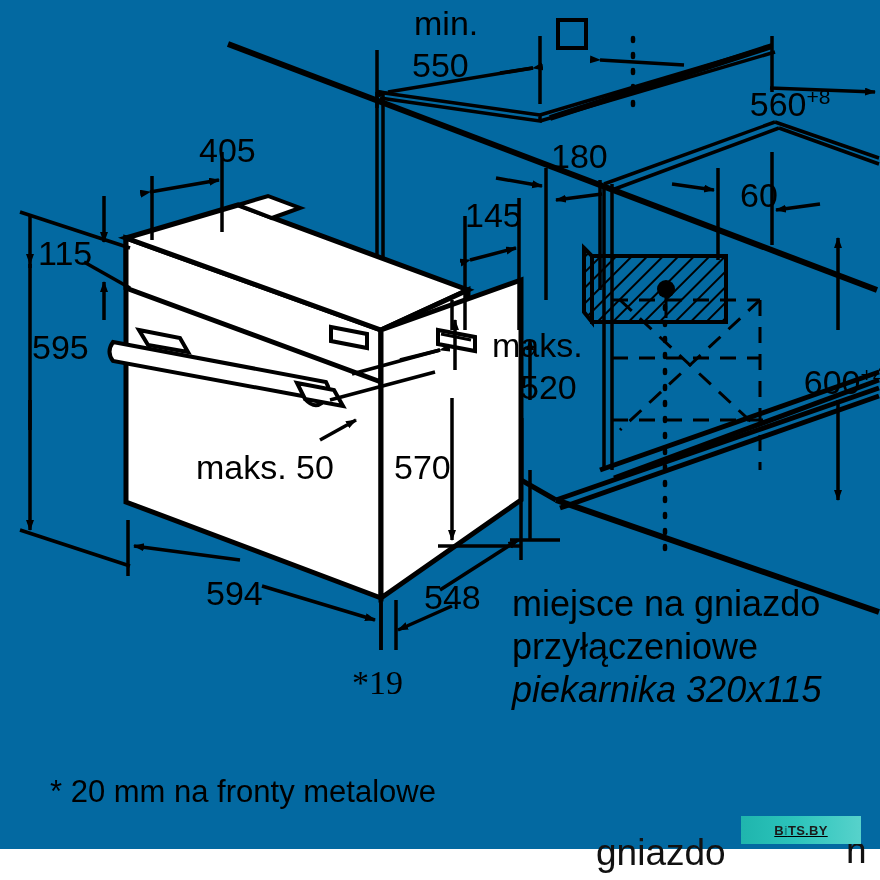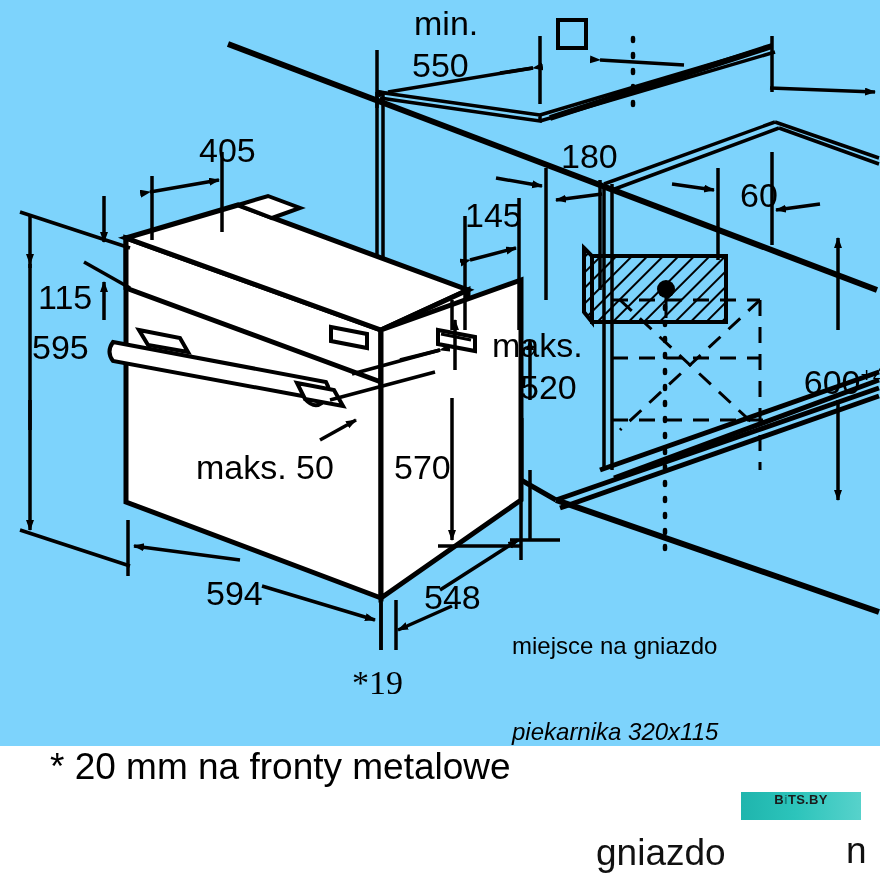--- a/index.html
+++ b/index.html
@@ -1,29 +1,29 @@
 <!DOCTYPE html>
 <html><head>
 <meta charset="utf-8">
 <style>
   html,body{margin:0;padding:0;background:#fff;}
   body{width:880px;height:880px;overflow:hidden;
        font-family:"Liberation Sans", sans-serif;color:#000;}
-  #stage{position:relative;width:880px;height:746px;background:#7dd3fc;}
+  #stage{position:relative;width:880px;height:849px;background:#0369a1;}
   svg#dwg{position:absolute;left:0;top:0;width:880px;height:880px;}
   .lbl{position:absolute;white-space:pre;line-height:1.0;
        font-family:"Liberation Sans", sans-serif;color:#000;}
   .dim{font-size:34px;}
-  .note{font-size:24px;margin-top:48px;}
+  .note{font-size:36px;}
   .sup{font-size:21px;vertical-align:super;}
-  .foot{font-size:37px;}
+  .foot{font-size:31px;margin-top:28px;}
   .wm-row{position:absolute;left:596px;top:832px;font-size:37px;color:#111;}
-  .badge{position:absolute;left:741px;top:792px;width:120px;height:28px;
+  .badge{position:absolute;left:741px;top:816px;width:120px;height:28px;
          background:linear-gradient(90deg,#1fb5ad 0%,#2cc4bb 45%,#57d2cb 100%);
-         display:flex;align-items:flex-start;justify-content:center;}
+         display:flex;align-items:center;justify-content:center;text-decoration:underline;}
   .badge span{font-family:"Liberation Sans", sans-serif;font-weight:bold;
               font-size:13px;letter-spacing:.3px;color:#1b1b1b;}
   .badge .i{color:#13827c;}
 </style>
 </head>
 <body>
 
 <div id="stage">
 
   <svg id="dwg" viewBox="0 0 880 880">
@@ -190,43 +190,47 @@
       <line x1="381" y1="600" x2="381" y2="650"></line>
       <line x1="396" y1="600" x2="396" y2="650"></line>
     </g>
   </svg>
 
   <div class="lbl dim" style="left:414px;top:6px;">min.</div>
   <div class="lbl dim" style="left:412px;top:48px;">550</div>
 
   <div class="lbl" style="left:556px;top:18px;width:24px;height:24px;border:4px solid #000;"></div>
 
+  <div class="lbl dim" style="left:712px;top:52px;">
+    <span>560</span><span class="sup">+8</span>
+  </div>
 
   <div class="lbl dim" style="left:163px;top:133px;margin-left:36px;">405</div>
-  <div class="lbl dim" style="left:551px;top:139px;margin-left:10px;">180</div>
+  <div class="lbl dim" style="left:551px;top:139px;">180</div>
   <div class="lbl dim" style="left:740px;top:178px;">60</div>
   <div class="lbl dim" style="left:465px;top:198px;">145</div>
-  <div class="lbl dim" style="left:38px;top:236px;margin-top:44px;">115</div>
+  <div class="lbl dim" style="left:38px;top:236px;">115</div>
   <div class="lbl dim" style="left:16px;top:330px;margin-left:16px;">595</div>
 
   <div class="lbl dim" style="left:492px;top:328px;">maks.</div>
   <div class="lbl dim" style="left:520px;top:370px;">520</div>
 
   <div class="lbl dim" style="left:766px;top:330px;">
     <span>600</span><span class="sup">+4</span>
   </div>
 
   <div class="lbl dim" style="left:196px;top:450px;text-align:center;">maks. 50</div>
   <div class="lbl dim" style="left:394px;top:450px;">570</div>
 
   <div class="lbl dim" style="left:206px;top:576px;">594</div>
   <div class="lbl dim" style="left:424px;top:580px;">548</div>
   <div class="lbl dim" style="left:352px;top:666px;font-family:Liberation Serif, serif;">*19</div>
 
   <div class="lbl note" style="left:512px;top:586px;">miejsce na gniazdo</div>
+  <div class="lbl note" style="left:512px;top:629px;">przyłączeniowe</div>
   <div class="lbl note" style="left:512px;top:672px;font-style:italic;">piekarnika 320x115</div>
 
   <div class="lbl foot" style="left:50px;top:748px;">* 20 mm na fronty metalowe</div>
 
   <div class="wm-row">gniazdo</div>
   <div class="lbl" style="left:846px;top:832px;font-size:37px;color:#111;">n</div>
 
   <div class="badge">
     <span><span>B</span><span class="i">i</span><span>TS.BY</span></span>
   </div>

